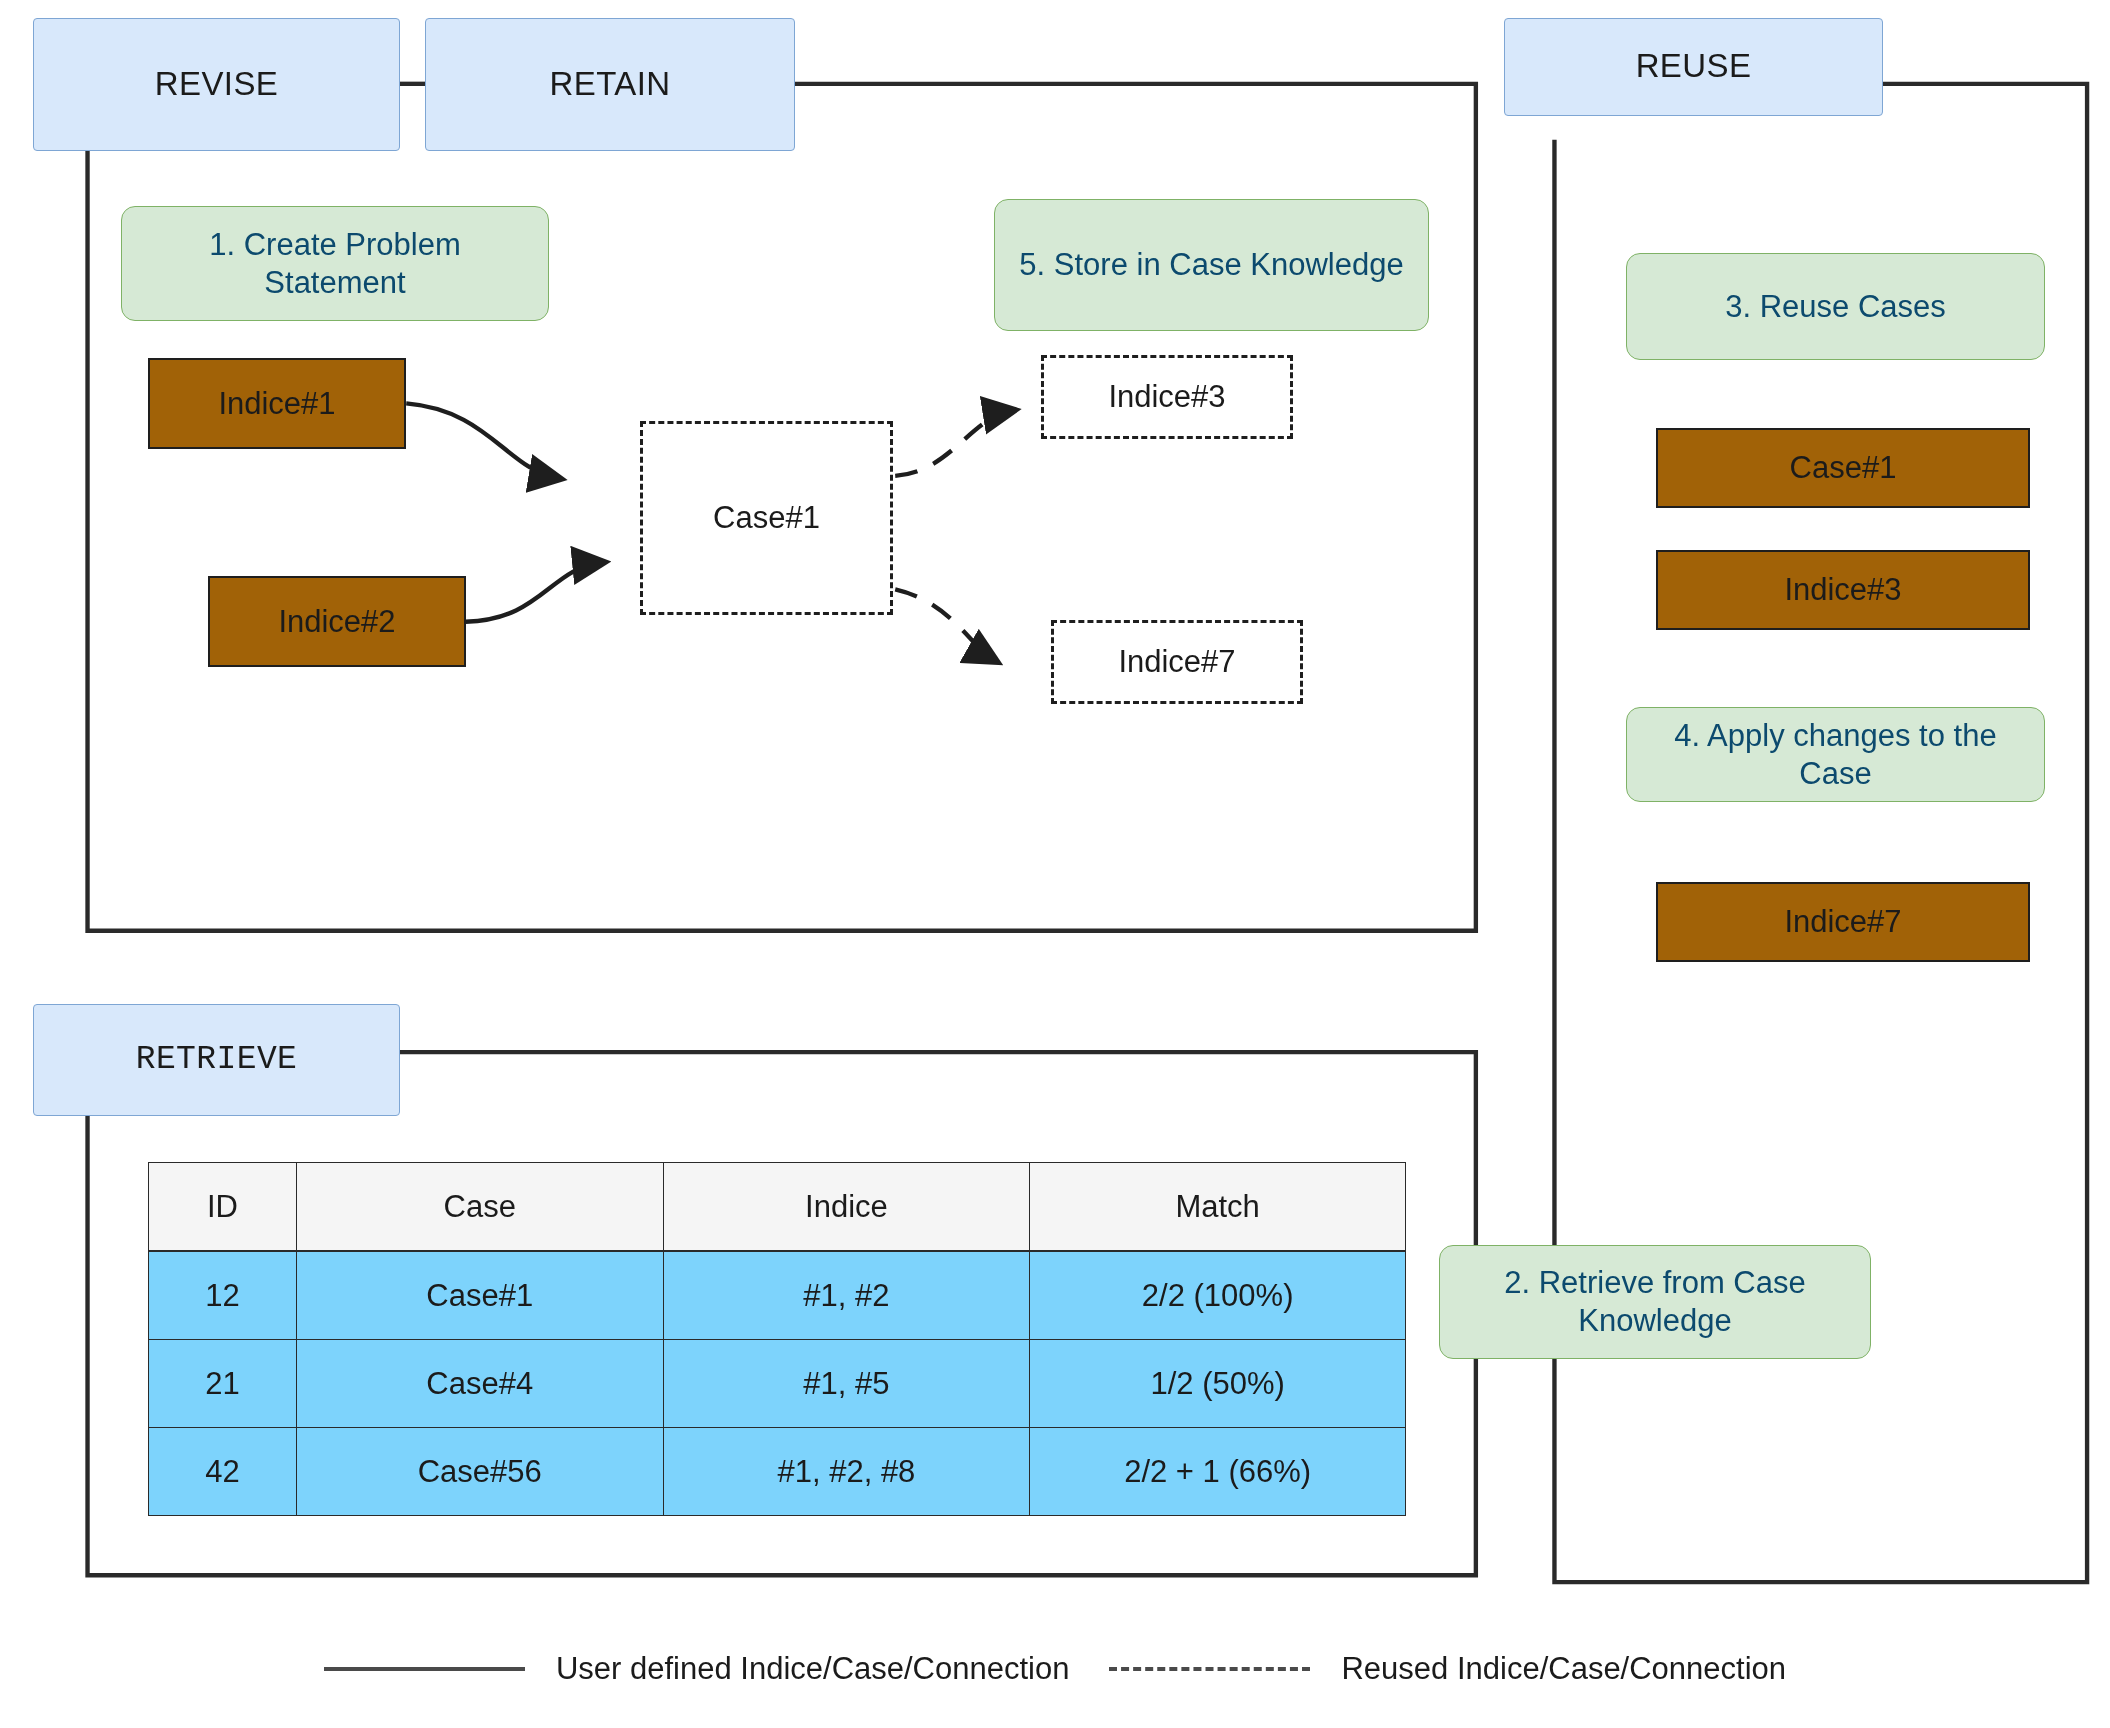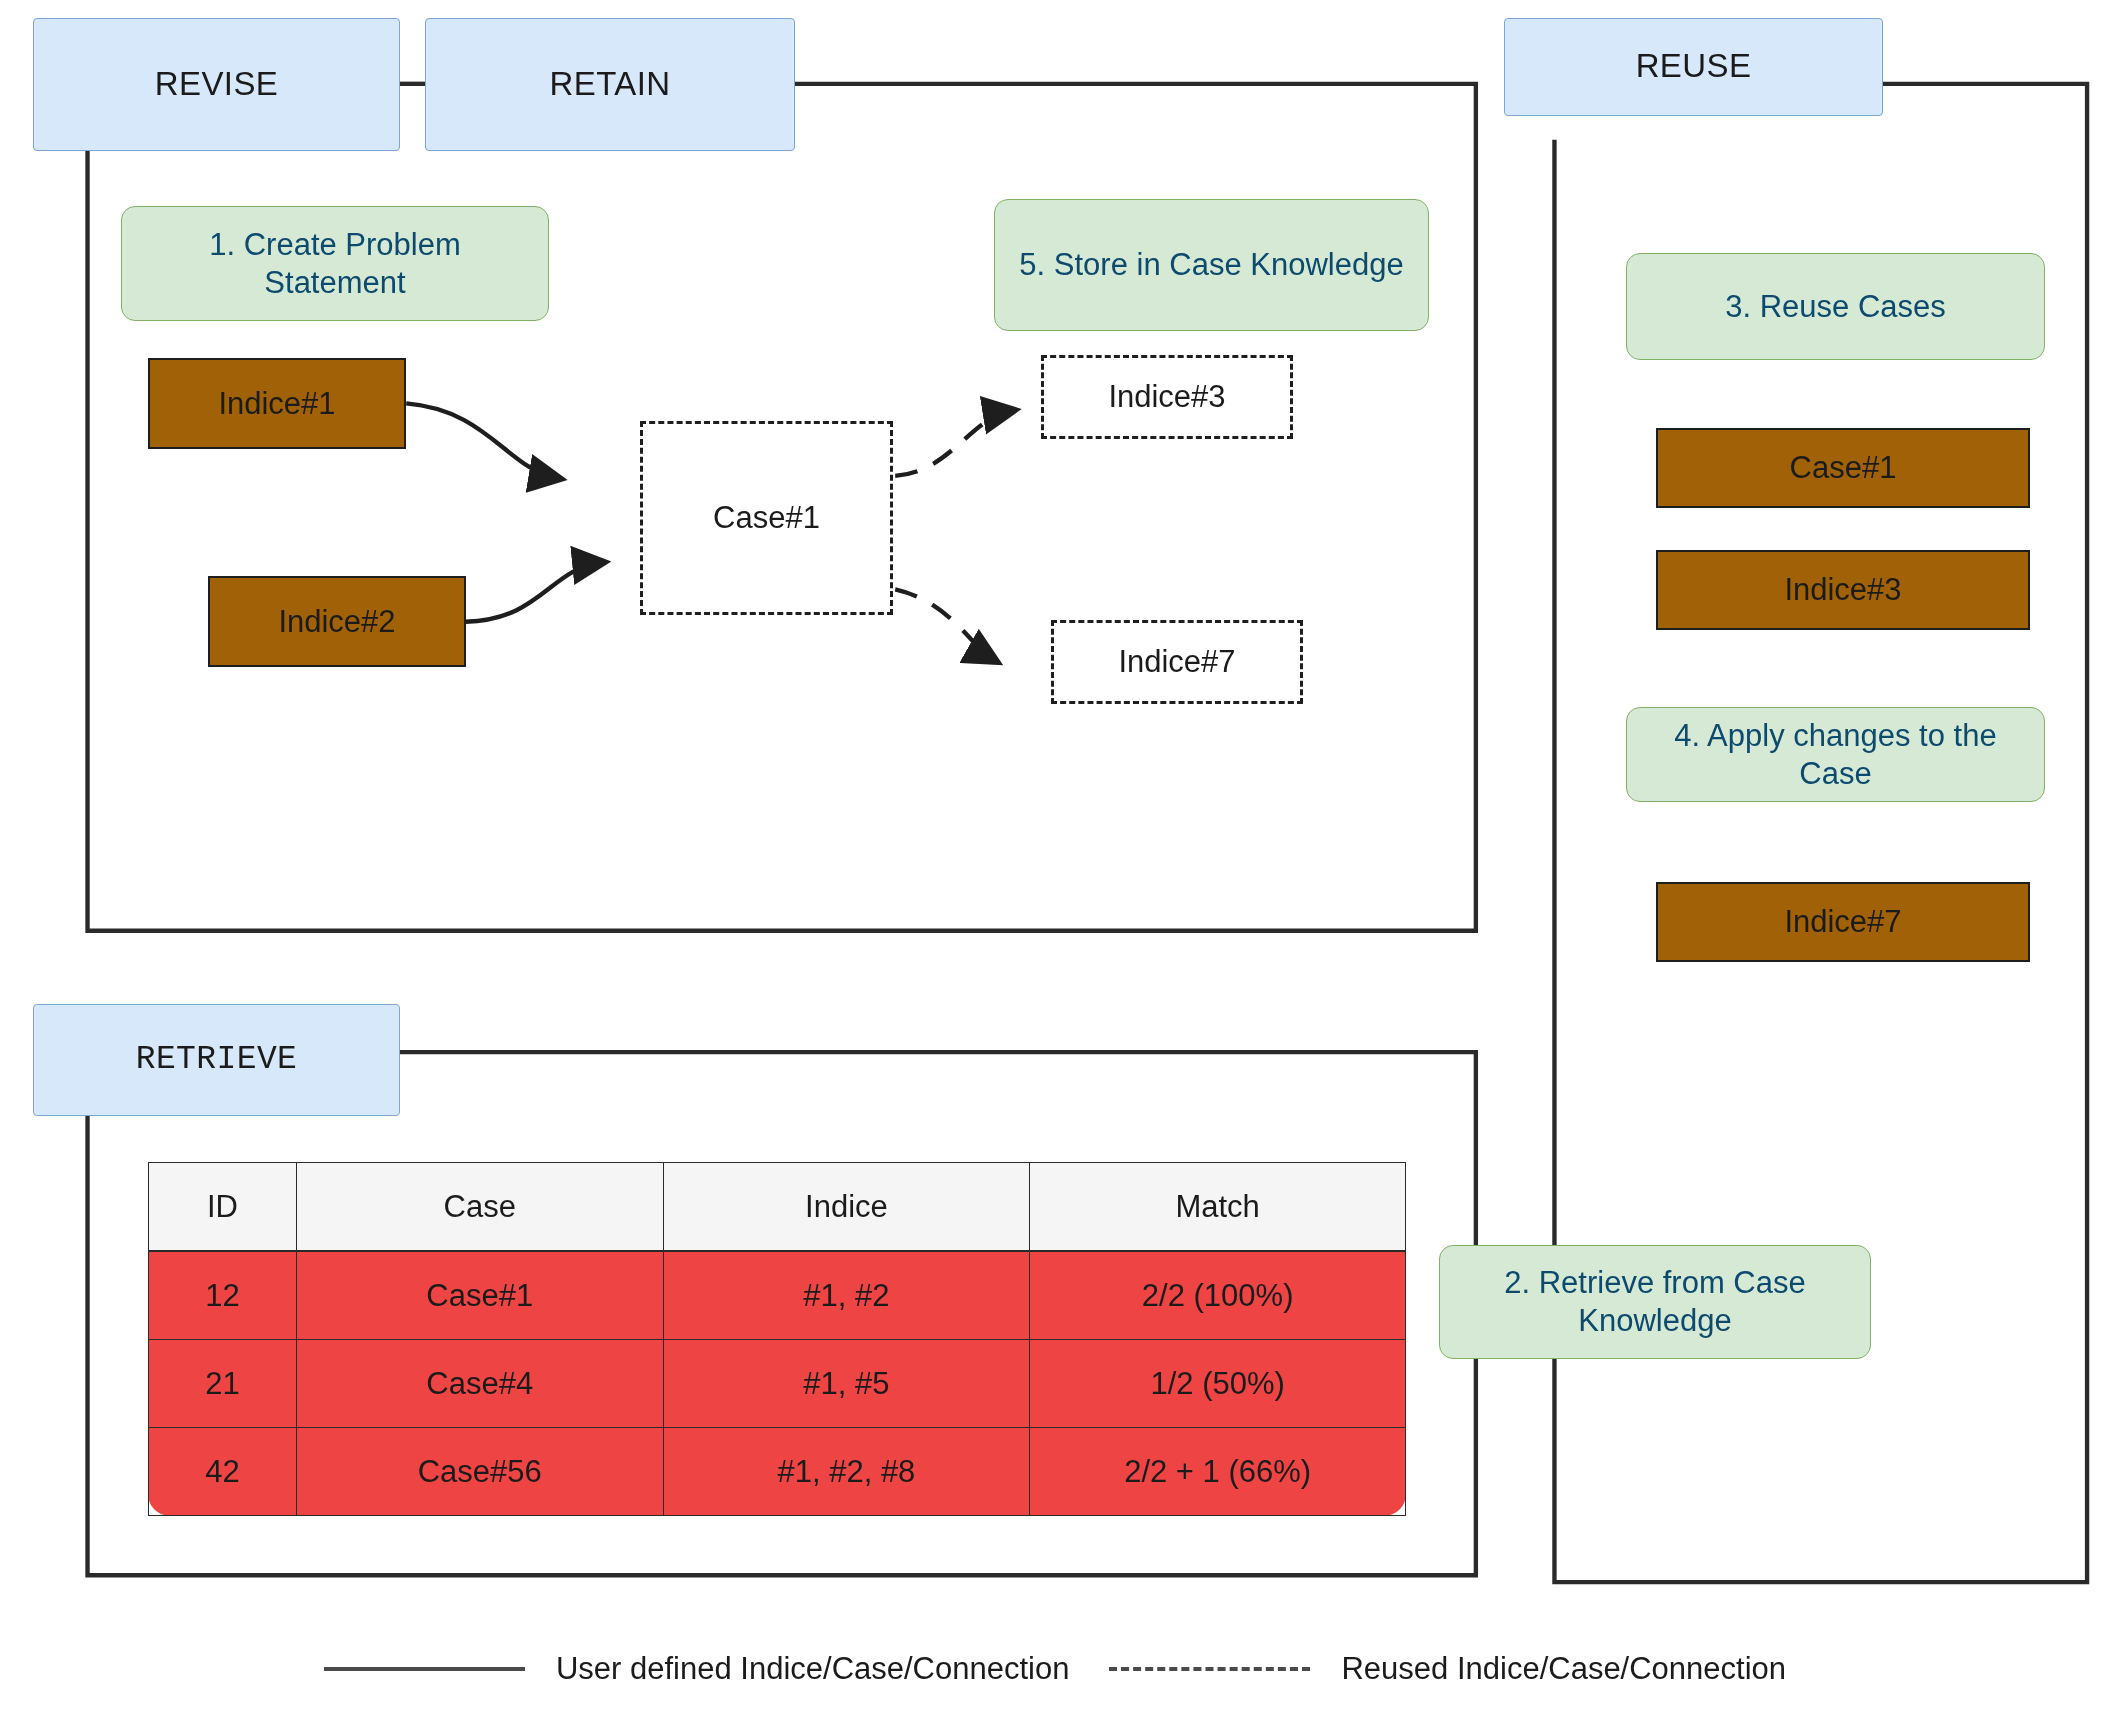--- a/index.html
+++ b/index.html
@@ -67,22 +67,21 @@
     align-items: center;
   }
   
   .retrieve-table {
     position: absolute;
     left: 148px;
     top: 1162px;
     width: 1258px;
     border-collapse: collapse;
     font-size: 31px;
-    background: #ef4444;
-    border-radius: 22px;
+    background: #7dd3fc;
   }
   .retrieve-table th,
   .retrieve-table td {
     border: 1.7px solid #2a2a2a;
     text-align: center;
     font-weight: normal;
     color: #1b1b1b;
     height: 87px;
     padding: 0 5.2px;
   }

